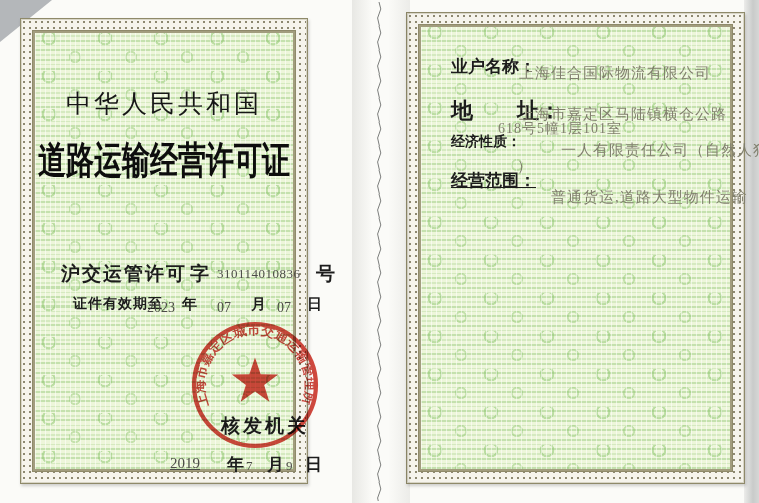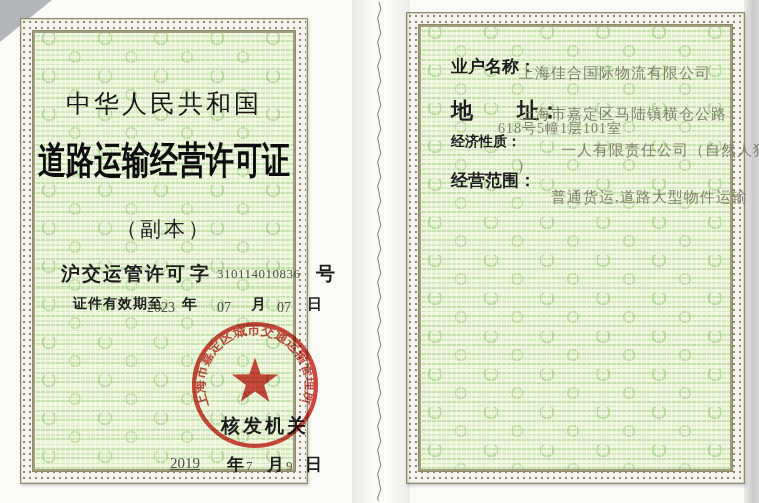--- a/index.html
+++ b/index.html
@@ -80,21 +80,20 @@
   <div class="corner-shadow"></div>
   <div class="right-strip"></div>
 
   <div class="page page-left">
     <div class="inner">
 
       <div class="country song">中华人民共和国</div>
 
       <div class="mainTitle hei">道路运输经营许可证</div>
 
-      <div class="copyType song">（副本）</div>
 
       <div>
         <span class="abs hei" style="left:26px; top:228px; font-size:19px; letter-spacing:2px;font-family:Liberation Serif, serif;">沪交运管许可</span>
         <span class="abs hei" style="left:155px; top:228px; font-size:19px;">字</span>
         <span class="abs num" style="left:182px; top:233px; font-size:13px; letter-spacing:0.5px;">310114010836</span>
         <span class="abs hei" style="left:281px; top:228px; font-size:19px;">号</span>
       </div>
 
       <div>
         <span class="abs hei" style="left:38px; top:262px; font-size:14px; letter-spacing:1px;">证件有效期至</span>
@@ -142,21 +141,21 @@
         <span class="abs faded" style="left:77px; top:93px; font-size:14px; letter-spacing:1px;">618号5幢1层101室</span>
       </div>
 
       <div>
         <span class="abs hei" style="left:30px; top:106px; font-size:14px;">经济性质：</span>
         <span class="abs faded" style="left:100px; top:114px; font-size:15px; letter-spacing:1px;margin-left:40px;">一人有限责任公司（自然人独资</span>
         <span class="abs faded" style="left:96px; top:130px; font-size:15px;">）</span>
       </div>
 
       <div>
-        <span class="abs hei" style="left:30px; top:142px; font-size:17px;">经营范围：</span>
+        <span class="abs hei" style="left:30px; top:142px; font-size:17px;text-decoration:underline;">经营范围：</span>
         <span class="abs faded" style="left:90px; top:161px; font-size:15px; letter-spacing:1px;margin-left:40px;">普通货运,道路大型物件运输</span>
       </div>
     </div>
   </div>
 
   <div class="fold"></div>
   <svg class="stitch" width="10" height="499">
     <defs>
       <pattern id="zig" width="10" height="24" patternUnits="userSpaceOnUse">
         <path d="M5,0 L6.8,7 L3.6,16 L5.4,24" stroke="#6d6f6d" stroke-width="0.9" fill="none"></path>

